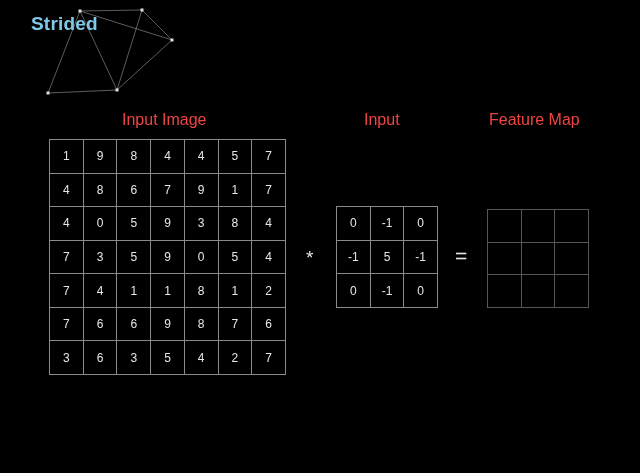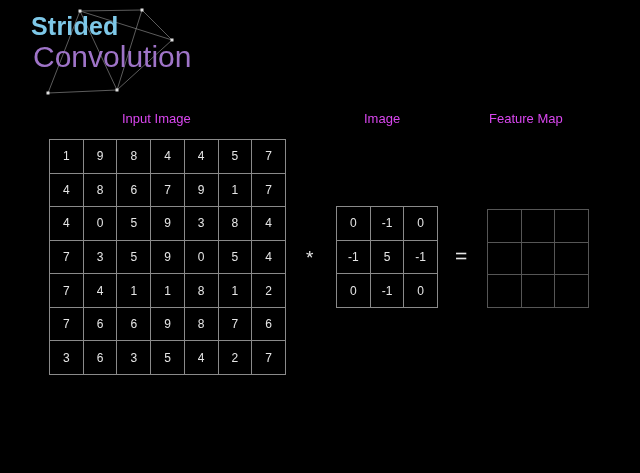--- a/index.html
+++ b/index.html
@@ -27,41 +27,41 @@
   }
 
   
   #title-block {
     position: absolute;
     left: 31px;
     top: 14px;
     line-height: 1;
   }
   #title-line1 {
-    font-size: 25px;
+    font-size: 19px;
     font-weight: bold;
     color: #7ec8e8;
     letter-spacing: 0.2px;
     display: block;
   }
   #title-line2 {
     font-size: 30px;
     font-weight: normal;
     color: #9f74c8;
     display: block;
     margin-top: 3px;
     margin-left: 2px;
     letter-spacing: 0px;
   }
 
   
   .section-caption {
     position: absolute;
-    font-size: 13px;
-    color: #d946ef;
+    font-size: 16px;
+    color: #ef4444;
     white-space: nowrap;
   }
   #caption-input  { left: 122px; top: 111px; }
   #caption-kernel { left: 364px; top: 111px; }
   #caption-fmap   { left: 489px; top: 111px; text-align: center; }
 
   
   .grid {
     position: absolute;
     display: grid;
@@ -156,25 +156,24 @@
     <rect x="78.5" y="9.5" width="3" height="3"></rect>
     <rect x="140.5" y="8.5" width="3" height="3"></rect>
     <rect x="170.5" y="38.5" width="3" height="3"></rect>
     <rect x="46.5" y="91.5" width="3" height="3"></rect>
     <rect x="115.5" y="88.5" width="3" height="3"></rect>
   </g>
 </svg>
 
 <div id="title-block">
   <span id="title-line1">Strided</span>
-  <span id="title-line2">Convolution</span>
 </div>
 
 <div class="section-caption" id="caption-input">Input Image</div>
-<div class="section-caption" id="caption-kernel">Image</div>
+<div class="section-caption" id="caption-kernel">Input</div>
 <div class="section-caption" id="caption-fmap">Feature Map</div>
 
 <div class="grid" id="input-grid">
     <div class="cell">1</div>
     <div class="cell">9</div>
     <div class="cell">8</div>
     <div class="cell">4</div>
     <div class="cell">4</div>
     <div class="cell">5</div>
     <div class="cell">7</div>

